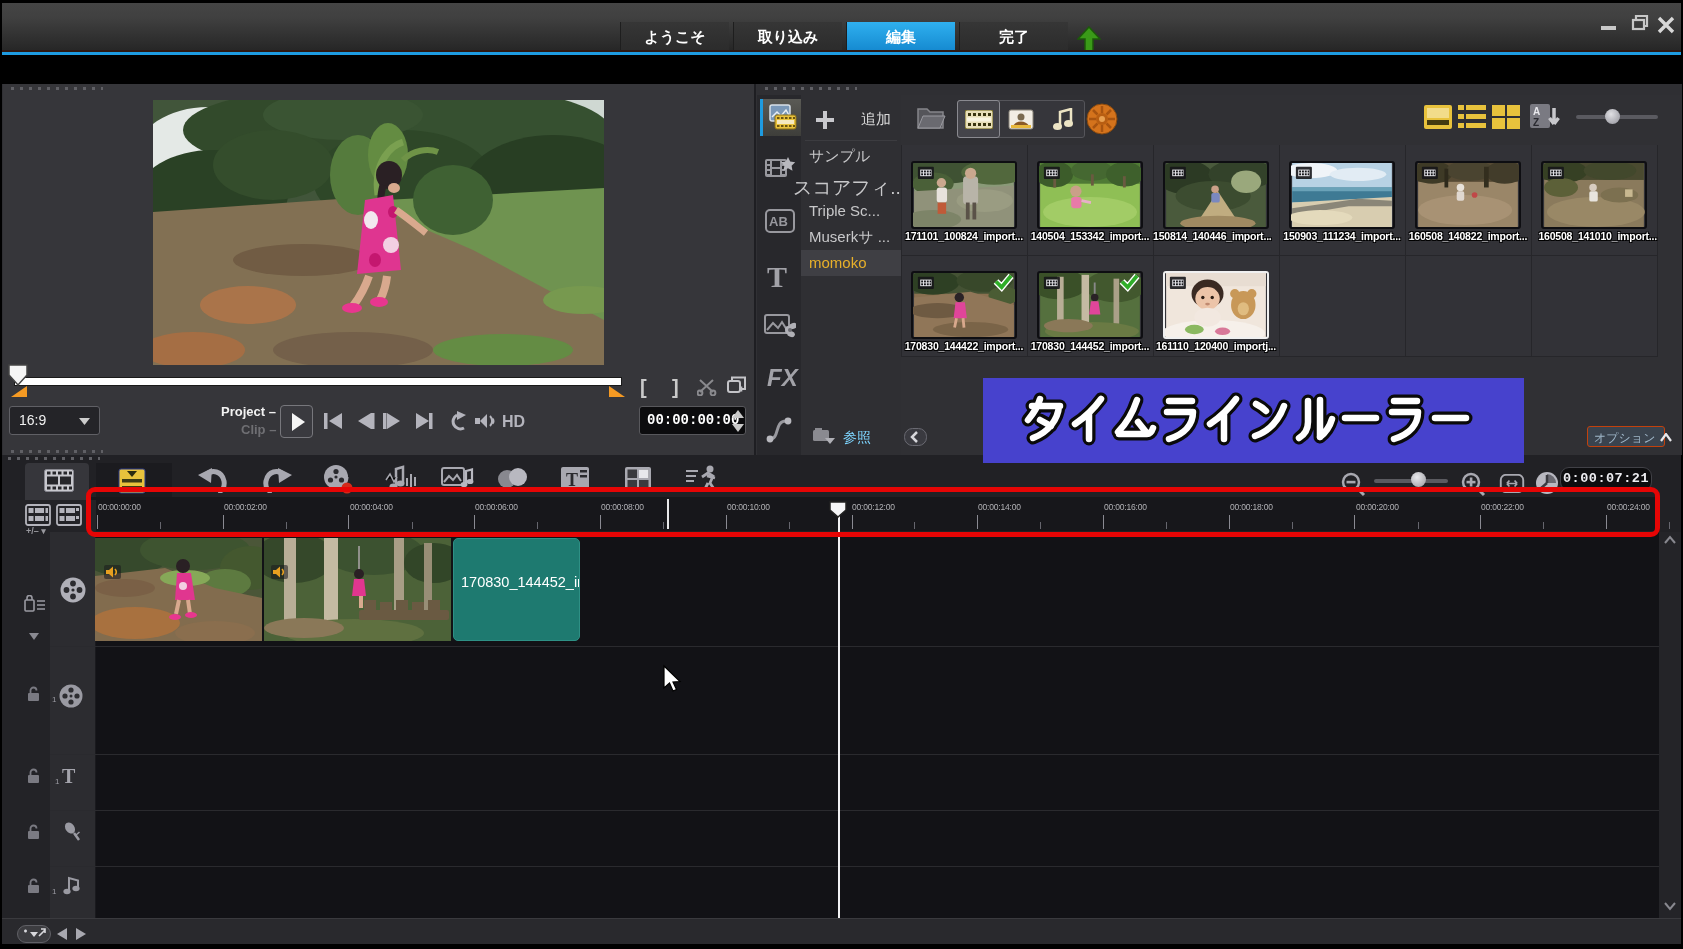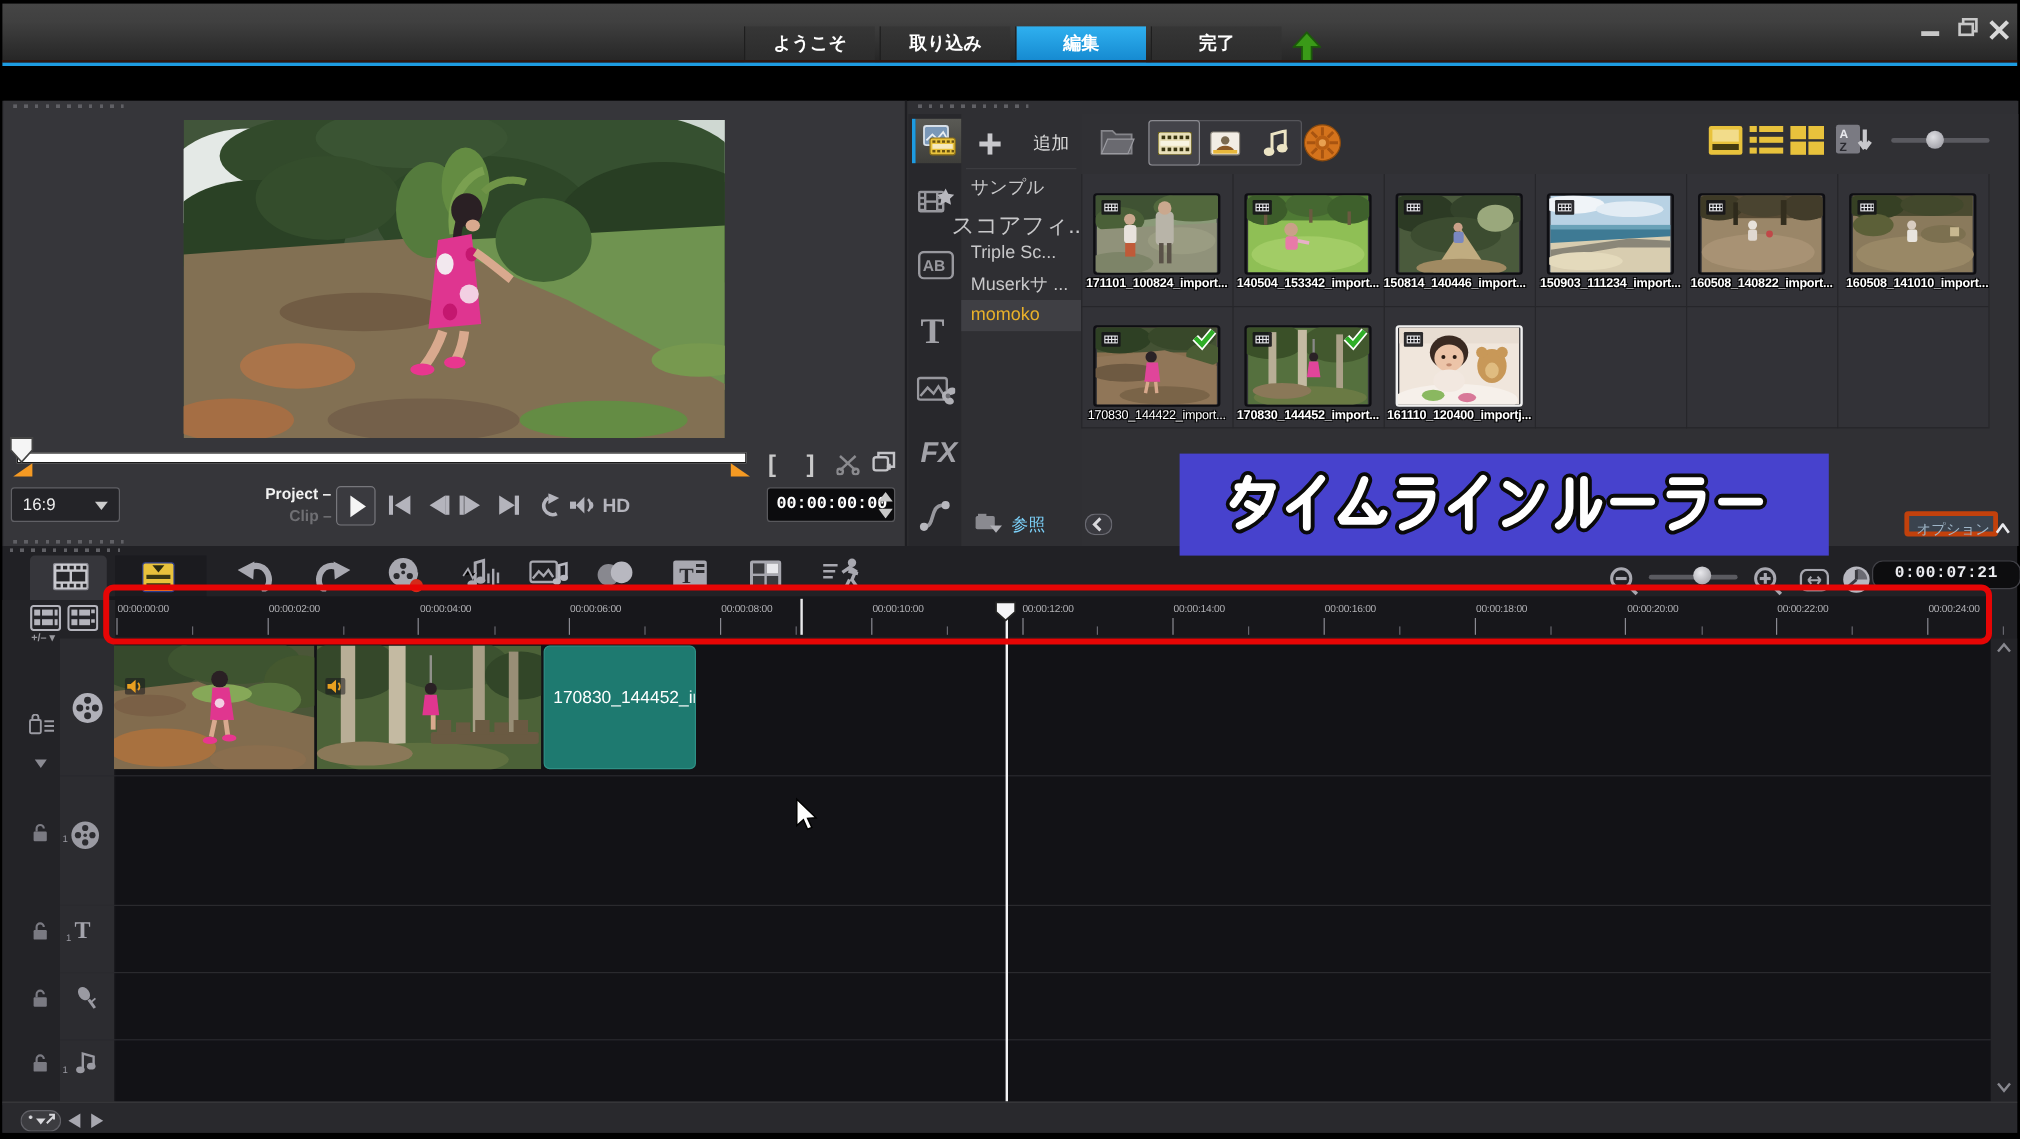--- a/index.html
+++ b/index.html
@@ -483,21 +483,21 @@
             <rect x="13.5" y="8" width="2" height="2"></rect>
             <rect x="16.5" y="8" width="1.5" height="2"></rect>
             <rect x="7.5" y="11" width="2" height="2"></rect>
             <rect x="10.5" y="11" width="2" height="2"></rect>
             <rect x="13.5" y="11" width="2" height="2"></rect>
             <rect x="16.5" y="11" width="1.5" height="2"></rect>
           </g>
           <path d="M87 9 l6 6 l10 -12" stroke="#ffffff" stroke-width="7" fill="none"></path>
           <path d="M87 9 l6 6 l10 -12" stroke="#2fae28" stroke-width="4" fill="none"></path>
         </svg>
-  <div class="abs" style="left:144px;top:256px;width:126px;text-align:center;font-size:10.5px;font-weight:normal;color:#fff;letter-spacing:-0.2px;text-shadow:1px 1px 0 #000,-1px 1px 0 #000,1px -1px 0 #000,-1px -1px 0 #000;white-space:nowrap">170830_144422_import...</div>
+  <div class="abs" style="left:144px;top:256px;width:126px;text-align:center;font-size:10.5px;font-weight:bold;color:#fff;letter-spacing:-0.2px;text-shadow:1px 1px 0 #000,-1px 1px 0 #000,1px -1px 0 #000,-1px -1px 0 #000;white-space:nowrap">170830_144422_import...</div>
   <svg class="abs" style="left:280px;top:187px;border:2px solid #0e0e12;border-radius:3px" width="106" height="68" viewBox="0 0 106 68">
           <rect width="106" height="68" fill="#55703e"></rect>
           <ellipse cx="20" cy="12" rx="30" ry="16" fill="#3a5028"></ellipse>
           <ellipse cx="80" cy="14" rx="32" ry="17" fill="#42582e"></ellipse>
           <rect x="18" y="4" width="7" height="52" fill="#b8ae96"></rect>
           <rect x="44" y="2" width="8" height="56" fill="#c4baa2"></rect>
           <rect x="78" y="6" width="6" height="48" fill="#aaa088"></rect>
           <ellipse cx="55" cy="62" rx="50" ry="10" fill="#6a7a44"></ellipse>
           <ellipse cx="30" cy="56" rx="26" ry="7" fill="#8a7858"></ellipse>
           <path d="M58 10 L58 30" stroke="#888" stroke-width="2"></path>
@@ -546,21 +546,21 @@
             <rect x="10.5" y="11" width="2" height="2"></rect>
             <rect x="13.5" y="11" width="2" height="2"></rect>
             <rect x="16.5" y="11" width="1.5" height="2"></rect>
           </g>
         </svg>
   <div class="abs" style="left:396px;top:256px;width:126px;text-align:center;font-size:10.5px;font-weight:bold;color:#fff;letter-spacing:-0.2px;text-shadow:1px 1px 0 #000,-1px 1px 0 #000,1px -1px 0 #000,-1px -1px 0 #000;white-space:nowrap">161110_120400_importj...</div>
   <svg class="abs" style="left:147px;top:344px" width="23" height="18" viewBox="0 0 23 18">
           <rect x="0.5" y="0.5" width="22" height="17" rx="8" fill="#3a3a40" stroke="#6a6a72" stroke-width="1"></rect>
           <path d="M13 4 L8 9 L13 14" stroke="#d8d8dc" stroke-width="2.5" fill="none"></path>
         </svg>
-  <div class="abs" style="left:830px;top:342px;width:78px;height:21px;background:#3a434e;border:4px solid #c2410c;border-radius:3px">
+  <div class="abs" style="left:830px;top:342px;width:78px;height:21px;background:#3a434e;border:1px solid #c2410c;border-radius:3px">
           <span class="jp" style="position:absolute;left:6px;top:3px;font-size:12px;color:#9fb6c8">オプション</span>
           <svg class="abs" style="left:72px;top:6px" width="12" height="9" viewBox="0 0 12 9">
             <path d="M1 8 L6 1 L11 8" stroke="#e8e8ec" stroke-width="2.2" fill="none"></path>
           </svg>
         </div>
  </div>
 </div>
 <div id="tl">
       <div class="dots" style="left:6px;top:2px;width:92px"></div>
  <div class="abs" style="left:23px;top:8px;width:64px;height:37px;background:#36363b;border-radius:4px 4px 0 0"></div>
@@ -668,21 +668,21 @@
  <svg class="abs" style="left:1497px;top:19px" width="26" height="19" viewBox="0 0 28 22">
         <rect x="1" y="1" width="26" height="20" rx="6" fill="none" stroke="#a8a8b0" stroke-width="2.2"></rect>
         <path d="M8 11 h12 M8 11 l3 -3.5 M8 11 l3 3.5 M20 11 l-3 -3.5 M20 11 l-3 3.5" stroke="#a8a8b0" stroke-width="2"></path>
       </svg>
  <svg class="abs" style="left:1532px;top:15px" width="26" height="26" viewBox="0 0 26 26">
         <circle cx="13" cy="13" r="11" fill="#b8b8c0"></circle>
         <path d="M13 13 V4 A9 9 0 0 1 22 13 Z" fill="#6a6a72"></path>
         <path d="M13 13 L6 19" stroke="#3a3a40" stroke-width="2.5"></path>
         <path d="M13 13 V5" stroke="#3a3a40" stroke-width="2.5"></path>
       </svg>
- <div class="abs" style="left:1558px;top:12px;width:124px;height:24px;background:#0d0d0f;border:1px solid #414147;border-radius:9px;color:#ececf0;font-size:13.5px;font-weight:bold;font-family:'Liberation Mono',monospace;line-height:22px;text-align:center;letter-spacing:0.5px">0:00:07:21</div>
+ <div class="abs" style="left:1558px;top:12px;width:92px;height:24px;background:#0d0d0f;border:1px solid #414147;border-radius:9px;color:#ececf0;font-size:13.5px;font-weight:bold;font-family:'Liberation Mono',monospace;line-height:22px;text-align:center;letter-spacing:0.5px">0:00:07:21</div>
  <div class="abs" style="left:86px;top:42px;width:1572px;height:34px;background:#17171b"></div>
  <div class="abs" style="left:96px;top:47px;font-size:8.5px;color:#b2b2b6;letter-spacing:-0.2px">00:00:00:00</div>
       <div class="abs" style="left:95px;top:60px;width:1px;height:14px;background:#8a8a92"></div>
       <div class="abs" style="left:158px;top:67px;width:1px;height:7px;background:#66666e"></div>
       <div class="abs" style="left:222px;top:47px;font-size:8.5px;color:#b2b2b6;letter-spacing:-0.2px">00:00:02:00</div>
       <div class="abs" style="left:221px;top:60px;width:1px;height:14px;background:#8a8a92"></div>
       <div class="abs" style="left:284px;top:67px;width:1px;height:7px;background:#66666e"></div>
       <div class="abs" style="left:348px;top:47px;font-size:8.5px;color:#b2b2b6;letter-spacing:-0.2px">00:00:04:00</div>
       <div class="abs" style="left:346px;top:60px;width:1px;height:14px;background:#8a8a92"></div>
       <div class="abs" style="left:410px;top:67px;width:1px;height:7px;background:#66666e"></div>

